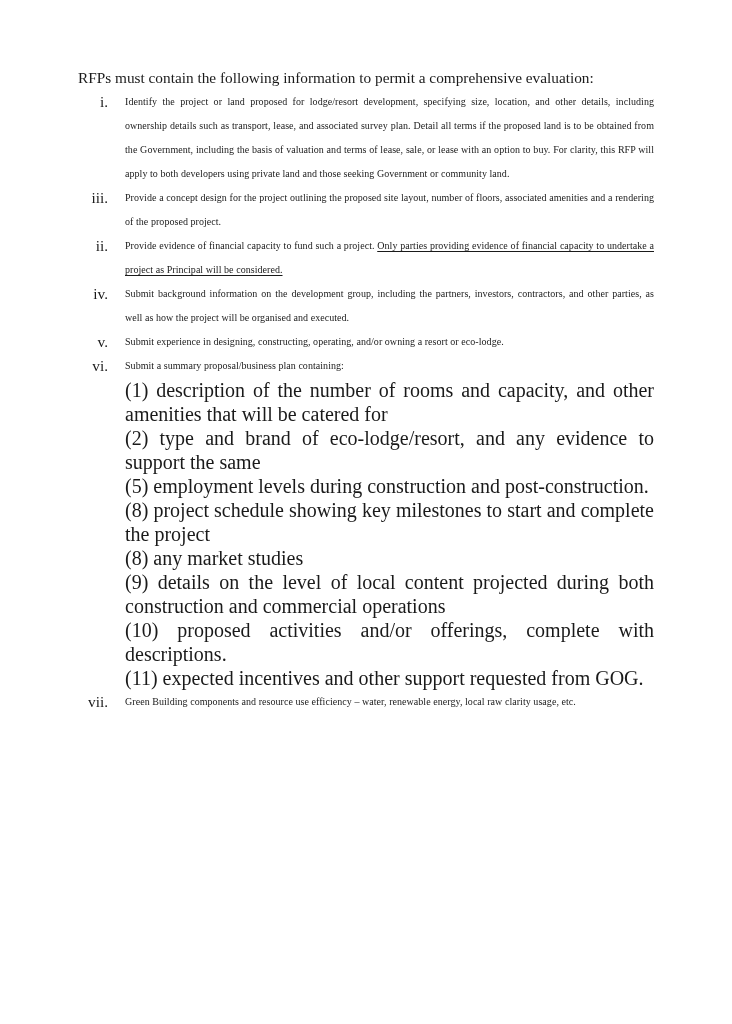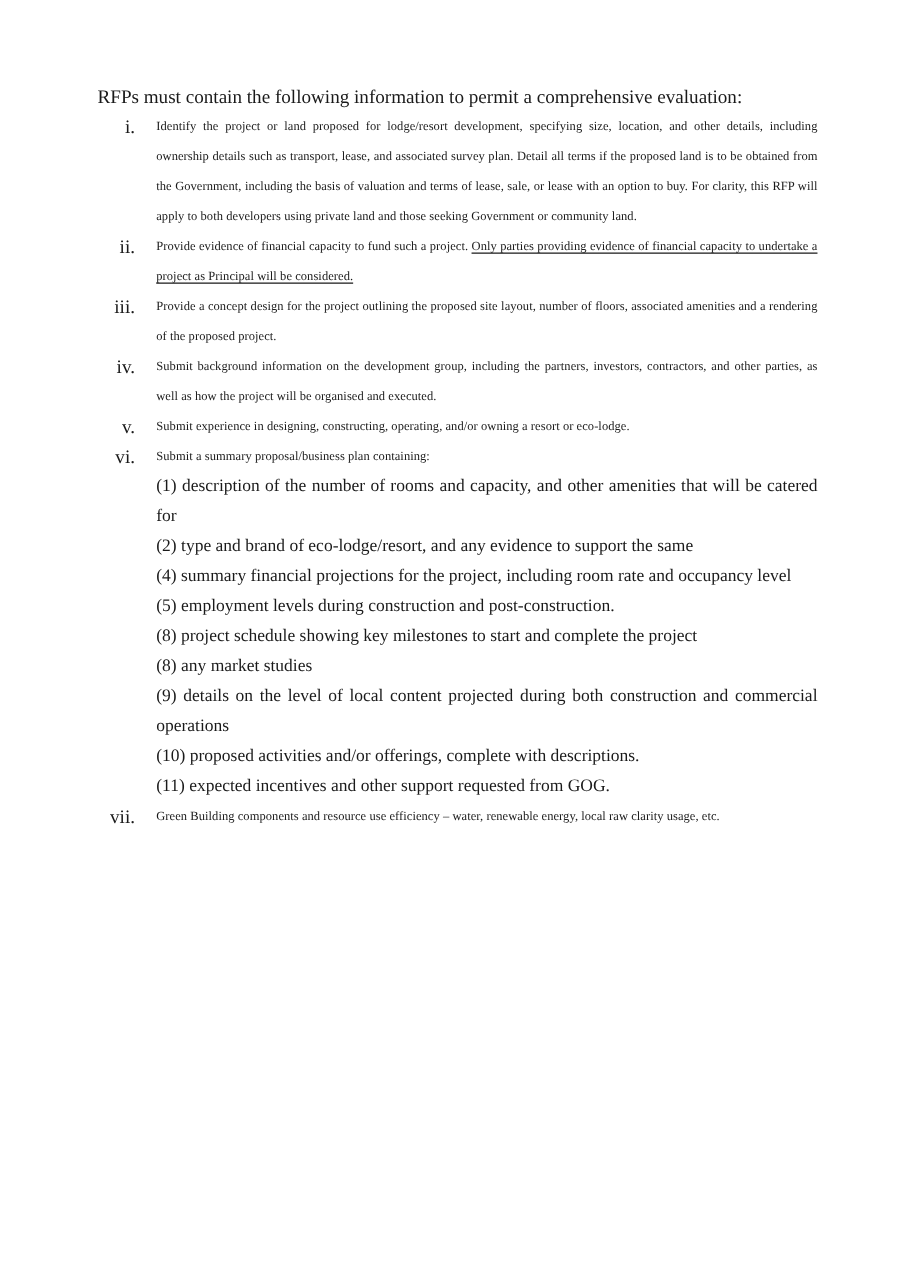--- a/index.html
+++ b/index.html
@@ -19,62 +19,61 @@
   .num {
     position: absolute; left: 0; width: 30px; text-align: right;
     font-family: "Liberation Serif", serif; font-size: 15.3px; line-height: 24px;
   }
   .txt {
     font-family: "Liberation Serif", serif; font-size: 10px; line-height: 24px;
     text-align: justify; letter-spacing: 0.05px;
   }
   .u { text-decoration: underline; text-underline-offset: 2px; }
   .sub {
-    font-family: "Liberation Serif", serif; font-size: 14px; line-height: 24px;
+    font-family: "Liberation Serif", serif; font-size: 20px; line-height: 24px;
     text-align: justify;
   }
 </style>
 </head>
 <body>
 
 <div class="page">
   <div class="intro">RFPs must contain the following information to permit a comprehensive evaluation:</div>
 
   <div class="list">
     <div class="item">
       <span class="num">i.</span>
       <div class="txt">Identify the project or land proposed for lodge/resort development, specifying size, location, and other details, including ownership details such as transport, lease, and associated survey plan. Detail all terms if the proposed land is to be obtained from the Government, including the basis of valuation and terms of lease, sale, or lease with an option to buy.  For clarity, this RFP will apply to both developers using private land and those seeking Government or community land.</div>
     </div>
 
     <div class="item">
-      <span class="num">ii.</span>
-      <div class="txt"><span>Provide evidence of financial capacity to fund such a project.  </span><span class="u">Only parties providing evidence of financial capacity to undertake a project as Principal will be considered.</span></div>
+      <span class="num">iii.</span>
+      <div class="txt">Provide a concept design for the project outlining the proposed site layout, number of floors, associated amenities and a rendering of the proposed project.</div>
     </div>
 
     <div class="item">
-      <span class="num">iii.</span>
-      <div class="txt">Provide a concept design for the project outlining the proposed site layout, number of floors, associated amenities and a rendering of the proposed project.</div>
+      <span class="num">ii.</span>
+      <div class="txt"><span>Provide evidence of financial capacity to fund such a project.  </span><span class="u">Only parties providing evidence of financial capacity to undertake a project as Principal will be considered.</span></div>
     </div>
 
     <div class="item">
       <span class="num">iv.</span>
       <div class="txt">Submit background information on the development group, including the partners, investors, contractors, and other parties, as well as how the project will be organised and executed.</div>
     </div>
 
     <div class="item">
       <span class="num">v.</span>
       <div class="txt">Submit experience in designing, constructing, operating, and/or owning a resort or eco-lodge.</div>
     </div>
 
     <div class="item">
       <span class="num">vi.</span>
       <div class="txt">Submit a summary proposal/business plan containing:</div>
       <div class="sub">(1) description of the number of rooms and capacity, and other amenities that will be catered for</div>
       <div class="sub">(2) type and brand of eco-lodge/resort, and any evidence to support the same</div>
-      <div class="sub">(4) summary financial projections for the project, including room rate and occupancy level</div>
       <div class="sub">(5) employment levels during construction and post-construction.</div>
       <div class="sub">(8) project schedule showing key milestones to start and complete the project</div>
       <div class="sub">(8) any market studies</div>
       <div class="sub">(9) details on the level of local content projected during both construction and commercial operations</div>
       <div class="sub">(10) proposed activities and/or offerings, complete with descriptions.</div>
       <div class="sub">(11) expected incentives and other support requested from GOG.</div>
     </div>
 
     <div class="item">
       <span class="num">vii.</span>

